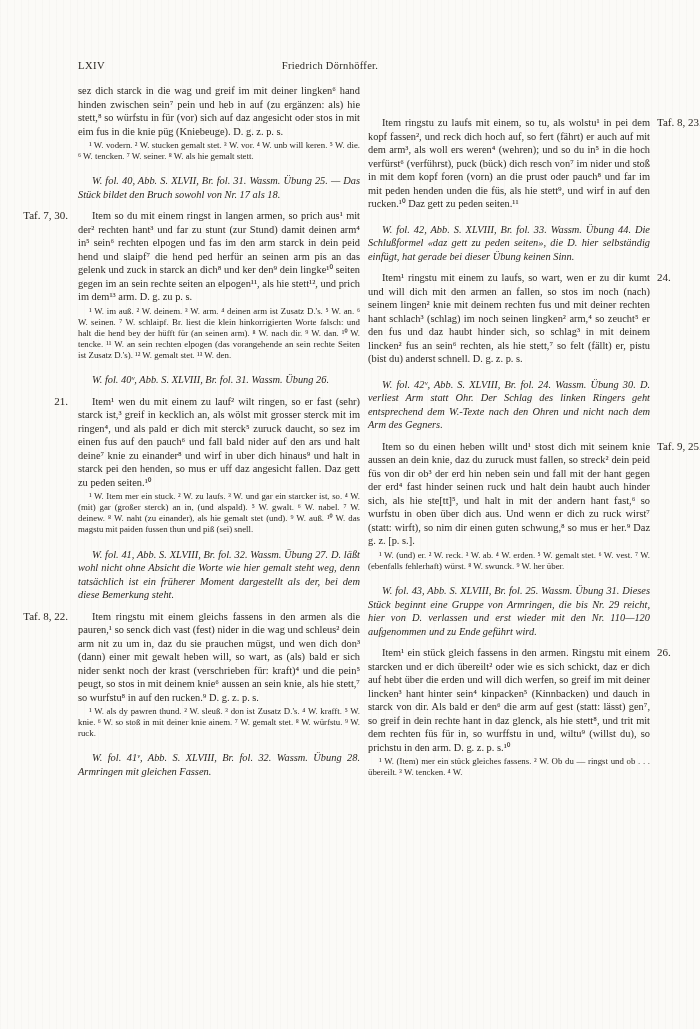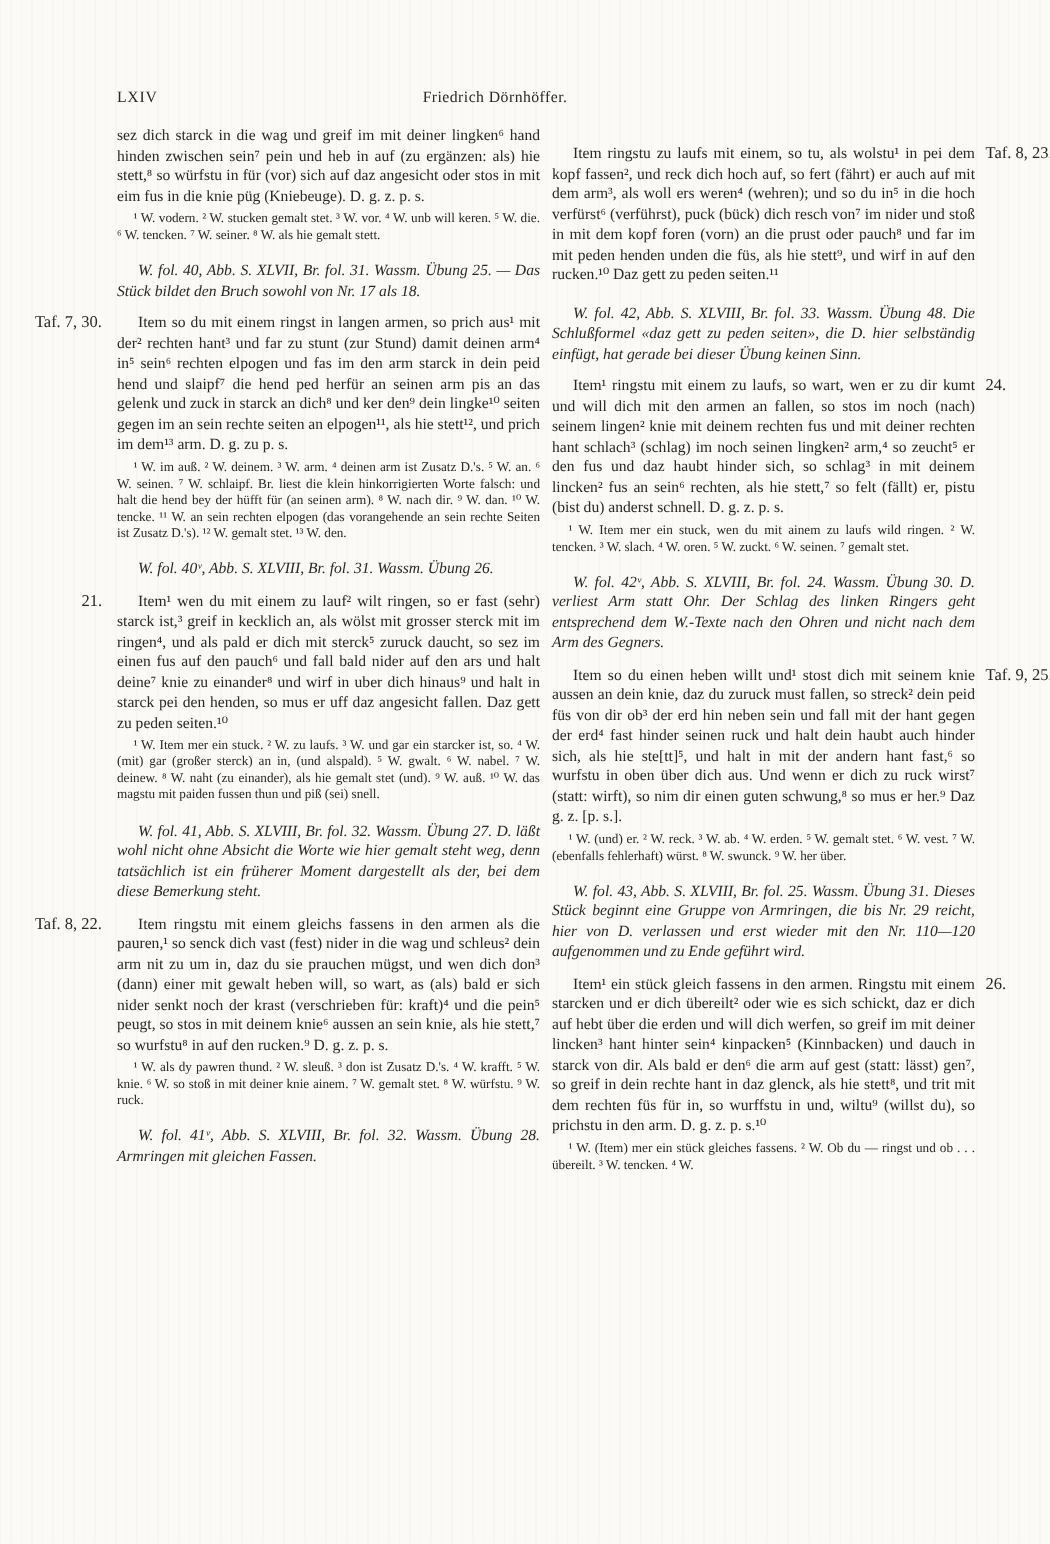--- a/index.html
+++ b/index.html
@@ -20,21 +20,21 @@
   .page-number {
     position: absolute; left: 78px; top: 60px;
     font-size: 10.5px; letter-spacing: 0.5px;
   }
   .running-head {
     position: absolute; left: 0; top: 60px; width: 660px;
     text-align: center; font-size: 10.5px; letter-spacing: 0.3px;
   }
   .columns {
     position: absolute; left: 78px; top: 84px; width: 572px;
-    display: flex; gap: 8px; align-items: flex-start;
+    display: flex; gap: 8px; align-items: flex-end; font-family: Liberation Serif, serif;
   }
   .col { width: 282px; }
   .block-wrap { position: relative; }
   .blk { margin: 0; text-align: justify; hyphens: none; }
   .body-block   { font-size: 10.4px; line-height: 13.5px; text-indent: 14px; margin-top: 8px; }
   .no-indent    { text-indent: 0 !important; margin-top: 0 !important; }
   .footnote-block { font-size: 8.8px; line-height: 11.1px; text-indent: 11px; margin-top: 2px; }
   .source-block { font-size: 10.4px; line-height: 13.5px; text-indent: 14px;
                   font-style: italic; margin-top: 12px; }
   .block-wrap:first-child .blk { margin-top: 12px; }
@@ -95,28 +95,25 @@
         <div class="block-wrap">
           <p class="blk source-block">W. fol. 41ᵛ, Abb. S. XLVIII, Br. fol. 32. Wassm. Übung 28.  Armringen mit gleichen Fassen.</p>
         </div>
       </div>
     <div class="col">
         <div class="block-wrap">
           <span class="margin-note mn-right">Taf. 8, 23.</span>
           <p class="blk body-block">Item ringstu zu laufs mit einem, so tu, als wolstu¹ in pei dem kopf fassen², und reck dich hoch auf, so fert (fährt) er auch auf mit dem arm³, als woll ers weren⁴ (wehren); und so du in⁵ in die hoch verfürst⁶ (verführst), puck (bück) dich resch von⁷ im nider und stoß in mit dem kopf foren (vorn) an die prust oder pauch⁸ und far im mit peden henden unden die füs, als hie stett⁹, und wirf in auf den rucken.¹⁰ Daz gett zu peden seiten.¹¹</p>
         </div>
         <div class="block-wrap">
-          <p class="blk source-block">W. fol. 42, Abb. S. XLVIII, Br. fol. 33. Wassm. Übung 48.  Die Schlußformel «daz gett zu peden seiten», die D. hier selbständig einfügt, hat gerade bei dieser Übung keinen Sinn.</p>
+          <p class="blk source-block">W. fol. 42, Abb. S. XLVIII, Br. fol. 33. Wassm. Übung 44.  Die Schlußformel «daz gett zu peden seiten», die D. hier selbständig einfügt, hat gerade bei dieser Übung keinen Sinn.</p>
         </div>
         <div class="block-wrap">
           <span class="margin-note mn-right">24.</span>
           <p class="blk body-block">Item¹ ringstu mit einem zu laufs, so wart, wen er zu dir kumt und will dich mit den armen an fallen, so stos im noch (nach) seinem lingen² knie mit deinem rechten fus und mit deiner rechten hant schlach³ (schlag) im noch seinen lingken² arm,⁴ so zeucht⁵ er den fus und daz haubt hinder sich, so schlag³ in mit deinem lincken² fus an sein⁶ rechten, als hie stett,⁷ so felt (fällt) er, pistu (bist du) anderst schnell.  D. g. z. p. s.</p>
-        </div>
-        <div class="block-wrap">
-          <p class="blk footnote-block">¹ W. Item mer ein stuck, wen du mit ainem zu laufs wild ringen.  ² W. tencken.  ³ W. slach.  ⁴ W. oren.  ⁵ W. zuckt.  ⁶ W. seinen.  ⁷ gemalt stet.</p>
         </div>
         <div class="block-wrap">
           <p class="blk source-block">W. fol. 42ᵛ, Abb. S. XLVIII, Br. fol. 24. Wassm. Übung 30.  D. verliest Arm statt Ohr. Der Schlag des linken Ringers geht entsprechend dem W.-Texte nach den Ohren und nicht nach dem Arm des Gegners.</p>
         </div>
         <div class="block-wrap">
           <span class="margin-note mn-right">Taf. 9, 25.</span>
           <p class="blk body-block">Item so du einen heben willt und¹ stost dich mit seinem knie aussen an dein knie, daz du zuruck must fallen, so streck² dein peid füs von dir ob³ der erd hin neben sein und fall mit der hant gegen der erd⁴ fast hinder seinen ruck und halt dein haubt auch hinder sich, als hie ste[tt]⁵, und halt in mit der andern hant fast,⁶ so wurfstu in oben über dich aus.  Und wenn er dich zu ruck wirst⁷ (statt: wirft), so nim dir einen guten schwung,⁸ so mus er her.⁹ Daz g. z. [p. s.].</p>
         </div>
         <div class="block-wrap">
           <p class="blk footnote-block">¹ W. (und) er.  ² W. reck.  ³ W. ab.  ⁴ W. erden.  ⁵ W. gemalt stet.  ⁶ W. vest.  ⁷ W. (ebenfalls fehlerhaft) würst.  ⁸ W. swunck.  ⁹ W. her über.</p>

